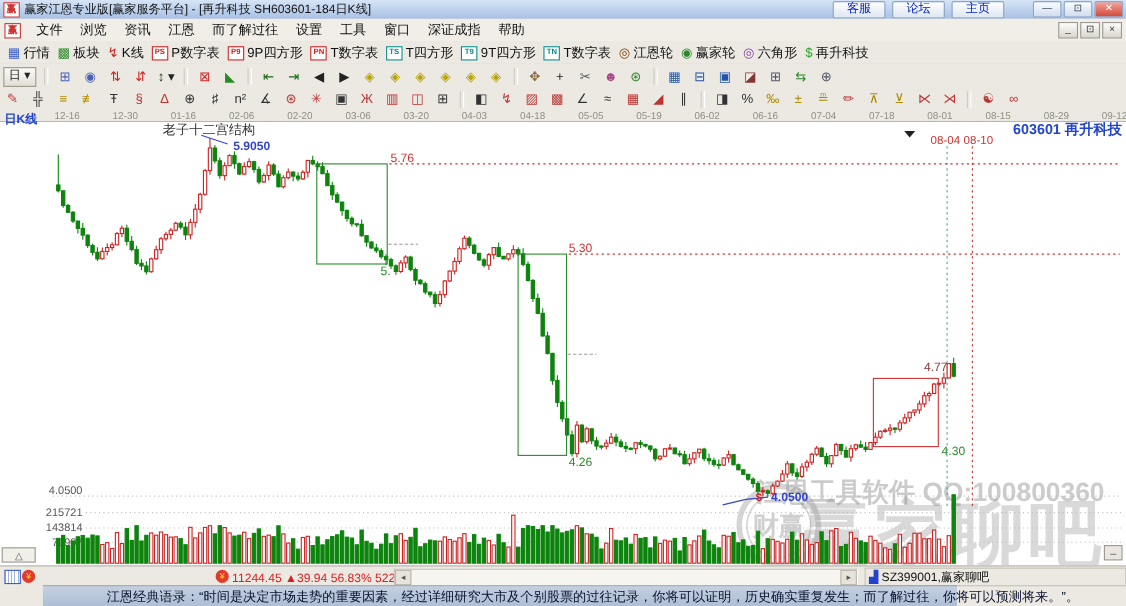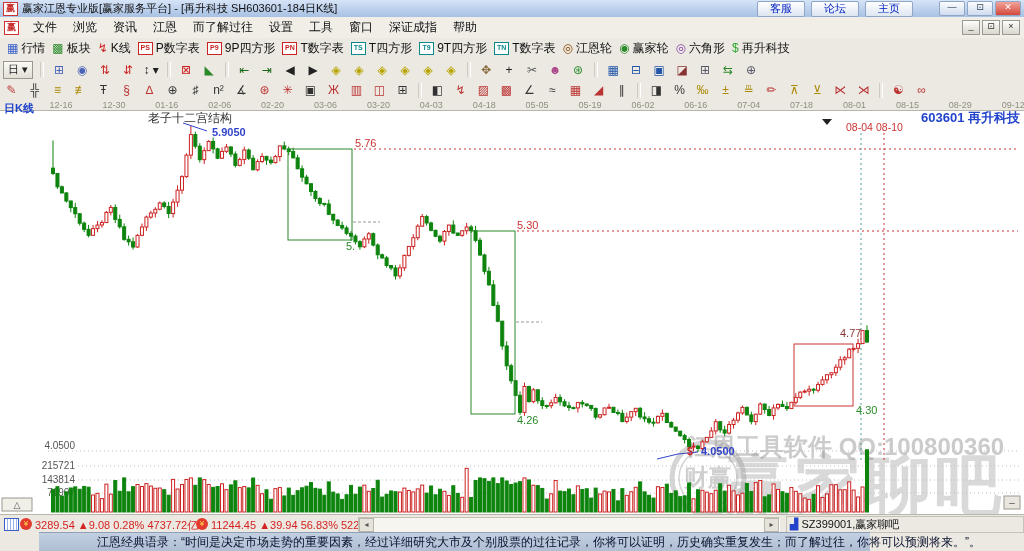--- a/index.html
+++ b/index.html
@@ -864,24 +864,20 @@
         <rect x="1004" y="397" width="16" height="13" fill="#e8e6df" stroke="#9a978c"></rect>
         <text x="1012" y="407" font-size="10" text-anchor="middle" fill="#555">–</text>
       </g>
     </svg>
 </div>
 <div class="abs kline-tab">日K线</div>
 
 <div class="abs statusbar">
   <span class="grid-ico"></span>
   <span class="coin" style="left:20px">¥</span>
-  <span class="idx" style="left:35px">
-    <span>3289.54</span> <span>▲9.08</span>
-    <span>0.28%</span> <span>4737.72亿</span>
-  </span>
   <span class="coin" style="left:196px">¥</span>
   <span class="idx" style="left:211px">
     <span>11244.45</span> <span>▲39.94</span>
     <span>56.83%</span> <span>5225.70亿</span>
   </span>
   <span class="track">
     <span class="ar">◂</span>
     <span class="ar">▸</span>
   </span>
   <span class="rpanel">

